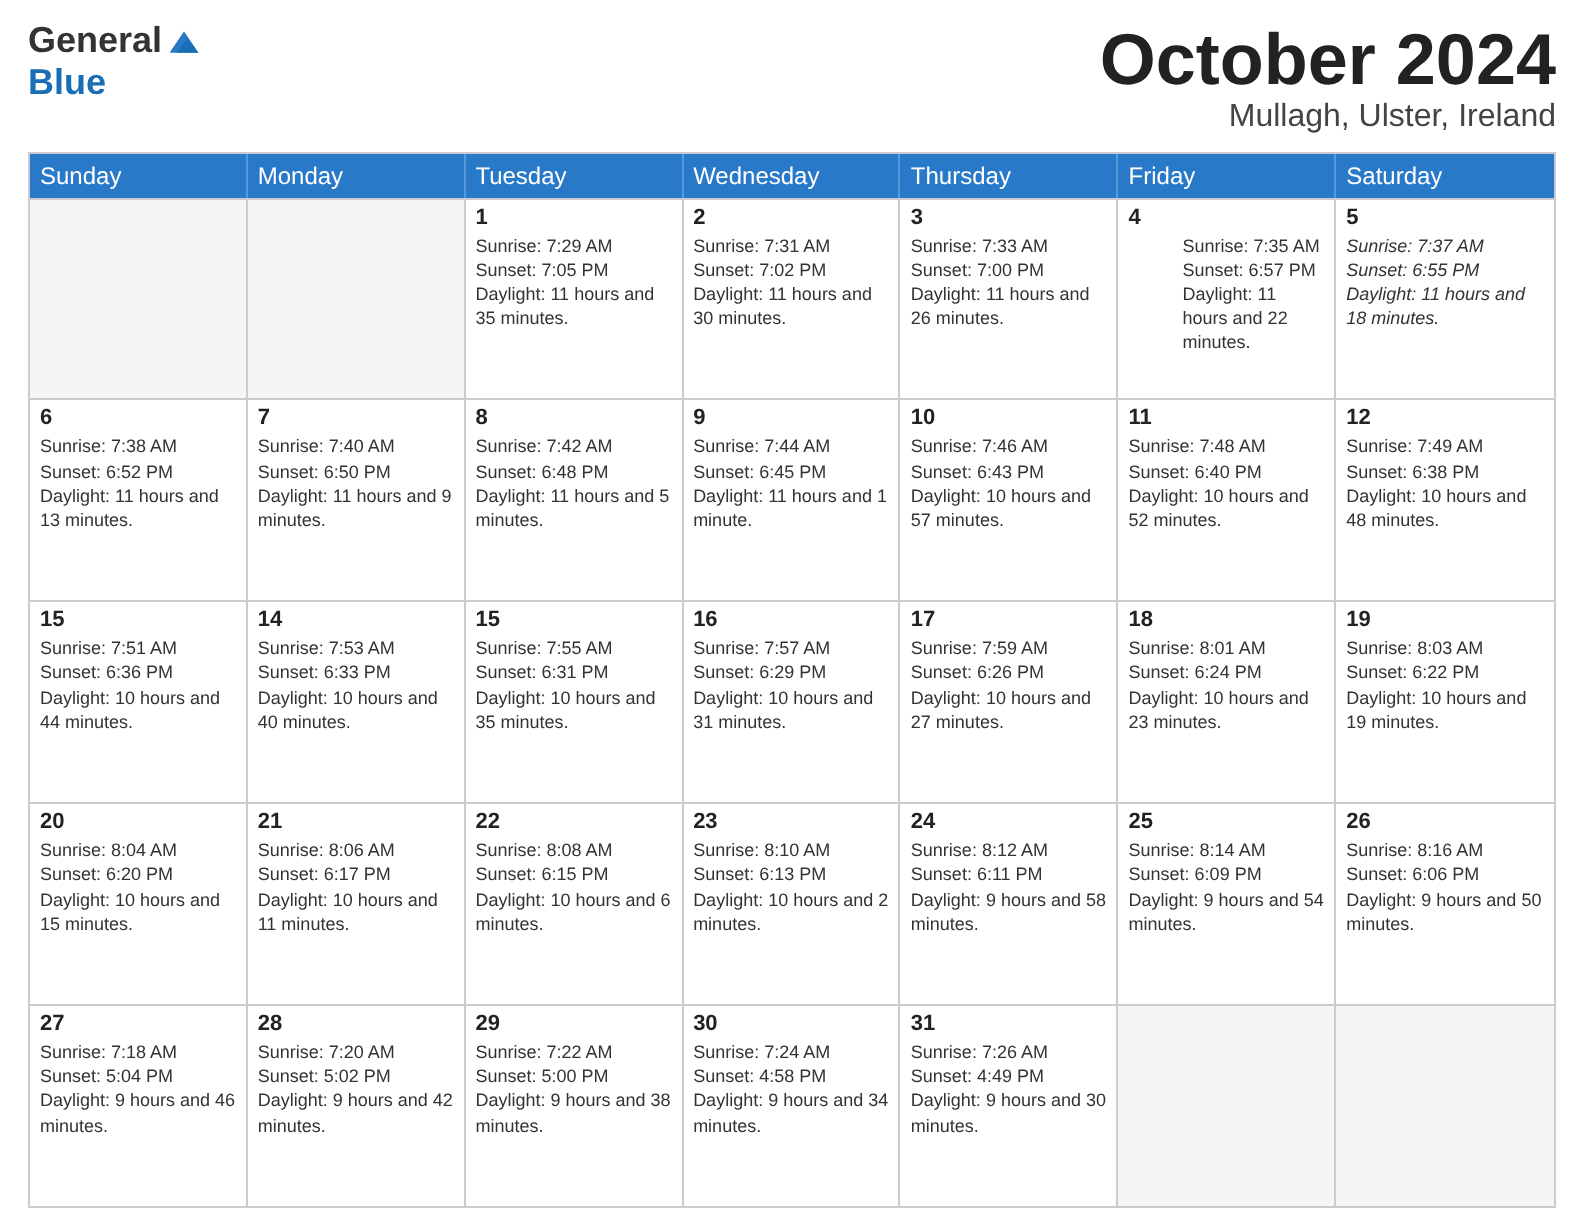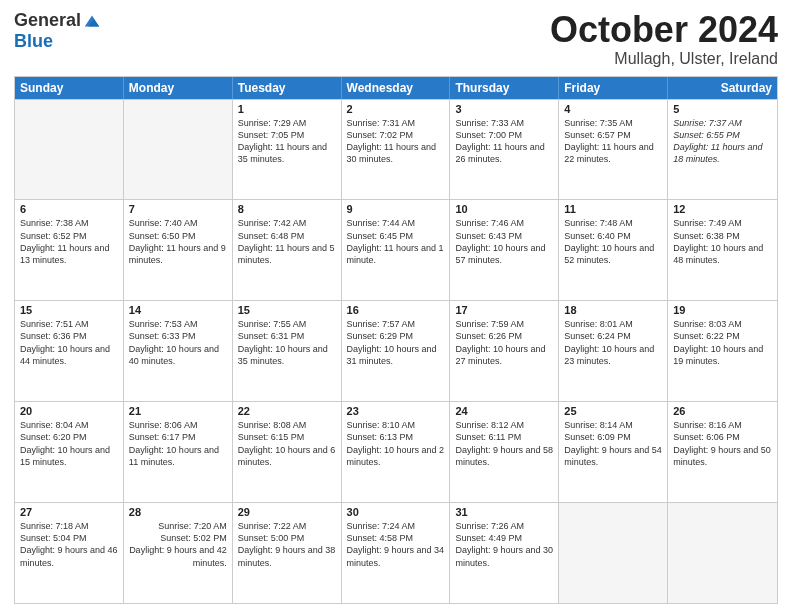--- a/index.html
+++ b/index.html
@@ -69,26 +69,26 @@
       border: 1px solid #ccc;
     }
     .cal-header {
       display: grid;
       grid-template-columns: repeat(7, 1fr);
       background: #2979c9;
     }
     .cal-header-cell {
       color: #fff;
       font-size: 12px;
-      font-weight: bold;
+      font-weight: normal;
       padding: 4px 5px;
       text-align: left;
       border-right: 1px solid #5599d9;
     }
-    .cal-header-cell:last-child { border-right: none; text-align: right; }
+    .cal-header-cell:last-child { border-right: none; }
     .cal-body {
       flex: 1;
       display: flex;
       flex-direction: column;
     }
     .cal-row {
       display: grid;
       grid-template-columns: repeat(7, 1fr);
       flex: 1;
       border-top: 1px solid #ccc;
@@ -166,21 +166,21 @@
 Daylight: 11 hours and 30 minutes.</div>
           </div>
           <div class="cal-cell">
             <div class="day-num">3</div>
             <div class="day-detail" style="white-space: pre-line;">Sunrise: 7:33 AM
 Sunset: 7:00 PM
 Daylight: 11 hours and 26 minutes.</div>
           </div>
           <div class="cal-cell">
             <div class="day-num">4</div>
-            <div class="day-detail" style="white-space: pre-line;">Sunrise: 7:35 AM
+            <div class="day-detail" style="white-space: pre-line; margin-left: 27px;">Sunrise: 7:35 AM
 Sunset: 6:57 PM
 Daylight: 11 hours and 22 minutes.</div>
           </div>
           <div class="cal-cell">
             <div class="day-num">5</div>
             <div class="day-detail" style="white-space: pre-line; font-style: italic;">Sunrise: 7:37 AM
 Sunset: 6:55 PM
 Daylight: 11 hours and 18 minutes.</div>
           </div>
         </div>
@@ -318,21 +318,21 @@
         </div>
         <div class="cal-row">
           <div class="cal-cell">
             <div class="day-num">27</div>
             <div class="day-detail" style="white-space: pre-line;">Sunrise: 7:18 AM
 Sunset: 5:04 PM
 Daylight: 9 hours and 46 minutes.</div>
           </div>
           <div class="cal-cell">
             <div class="day-num">28</div>
-            <div class="day-detail" style="white-space: pre-line; text-align: right;">Sunrise: 7:20 AM
+            <div class="day-detail" style="white-space: pre-line;">Sunrise: 7:20 AM
 Sunset: 5:02 PM
 Daylight: 9 hours and 42 minutes.</div>
           </div>
           <div class="cal-cell">
             <div class="day-num">29</div>
             <div class="day-detail" style="white-space: pre-line;">Sunrise: 7:22 AM
 Sunset: 5:00 PM
 Daylight: 9 hours and 38 minutes.</div>
           </div>
           <div class="cal-cell">

